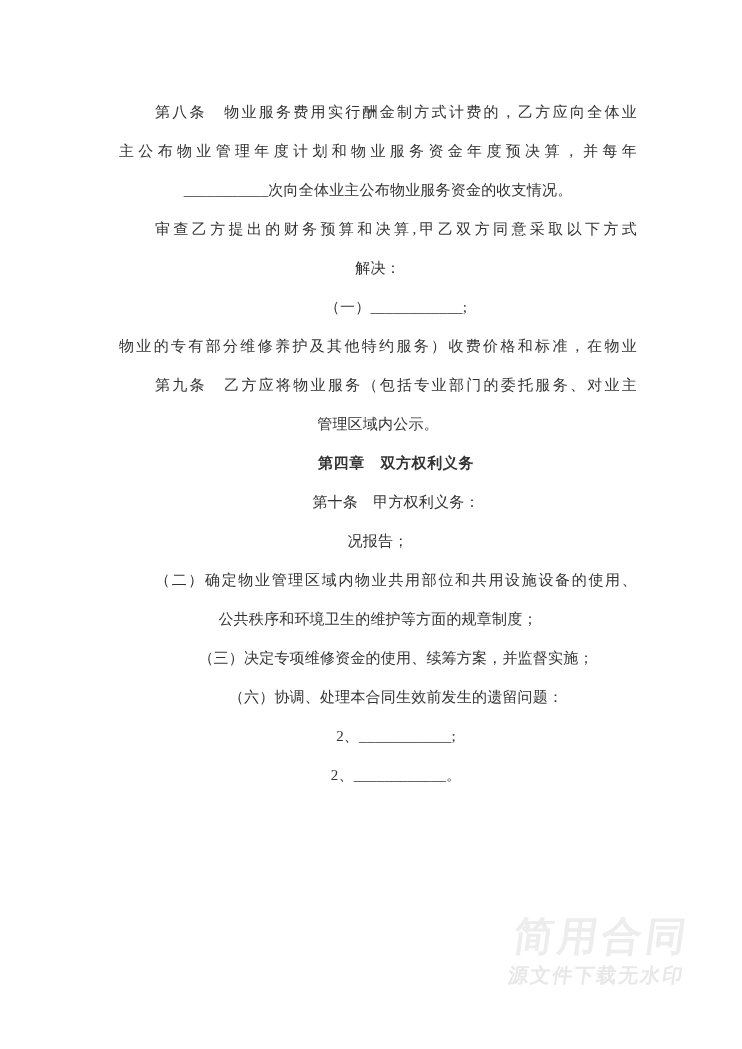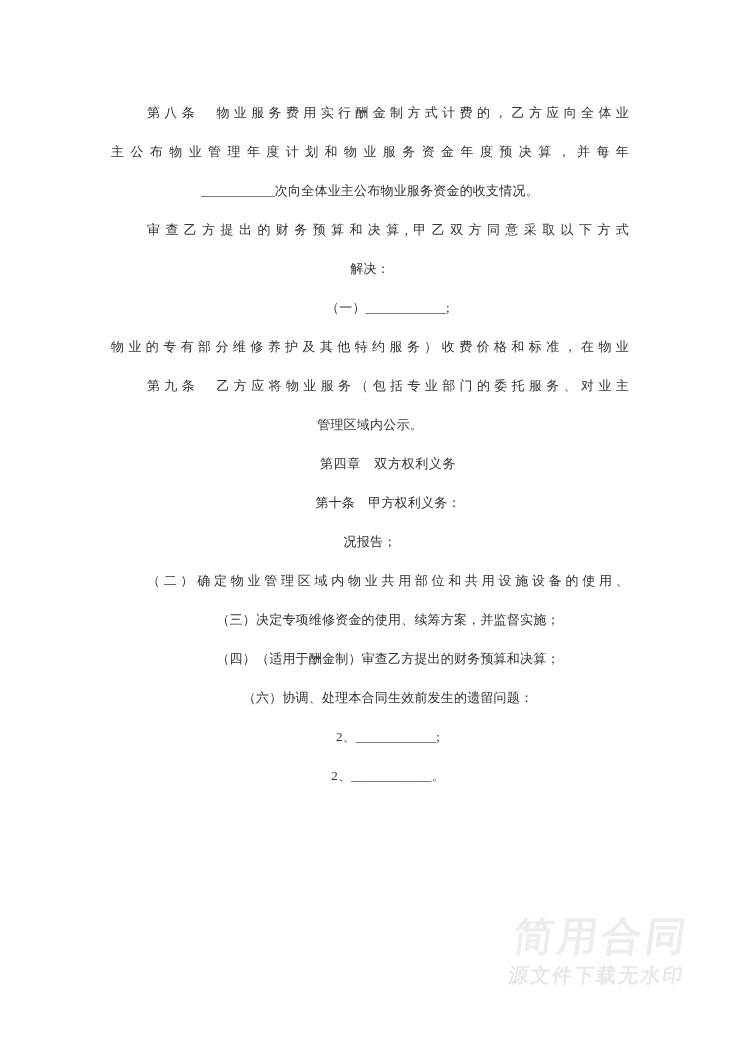--- a/index.html
+++ b/index.html
@@ -10,44 +10,44 @@
   .page {
     position: relative;
     width: 742px;
     height: 1049px;
     background: #ffffff;
     overflow: hidden;
     font-family: "Liberation Serif", "DejaVu Serif", serif;
   }
   .doc-body {
     position: absolute;
-    left: 111px;
+    left: 119px;
     top: 93px;
     width: 518px;
     color: #333333;
-    font-size: 13px;
+    font-size: 15px;
     letter-spacing: 0.2px;
   }
   .line {
     height: 39px;
     line-height: 39px;
     white-space: nowrap;
     text-align: center;
   }
   .line.indent {
     padding-left: 36px;
   }
   .line.justify {
     white-space: normal;
     text-align: justify;
     text-align-last: justify;
     text-justify: inter-ideograph;
   }
   .line.bold {
-    font-weight: normal;
+    font-weight: bold;
     letter-spacing: 0.6px;
   }
   .watermark {
     position: absolute;
     top: 912px;
     right: 54px;
     text-align: right;
     transform: skewX(-8deg);
     font-family: "Liberation Sans", "DejaVu Sans", sans-serif;
     font-weight: 900;
@@ -79,22 +79,22 @@
       <div class="line indent justify">审查乙方提出的财务预算和决算,甲乙双方同意采取以下方式</div>
       <div class="line">解决：</div>
       <div class="line indent">（一）____________;</div>
       <div class="line justify">物业的专有部分维修养护及其他特约服务）收费价格和标准，在物业</div>
       <div class="line indent justify">第九条　乙方应将物业服务（包括专业部门的委托服务、对业主</div>
       <div class="line">管理区域内公示。</div>
       <div class="line indent bold">第四章　双方权利义务</div>
       <div class="line indent">第十条　甲方权利义务：</div>
       <div class="line">况报告；</div>
       <div class="line indent justify">（二）确定物业管理区域内物业共用部位和共用设施设备的使用、</div>
+      <div class="line">公共秩序和环境卫生的维护等方面的规章制度；</div>
       <div class="line indent">（三）决定专项维修资金的使用、续筹方案，并监督实施；</div>
-      <div class="line indent">（四）（适用于酬金制）审查乙方提出的财务预算和决算；</div>
       <div class="line indent">（六）协调、处理本合同生效前发生的遗留问题：</div>
       <div class="line indent">2、____________;</div>
       <div class="line indent">2、____________。</div>
     </div>
 
   <div class="watermark">
     <div class="wm-title" style="color: rgb(237, 237, 237);">简用合同</div>
     <div class="wm-sub" style="color: rgb(232, 232, 232);">源文件下载无水印</div>
   </div>
 

